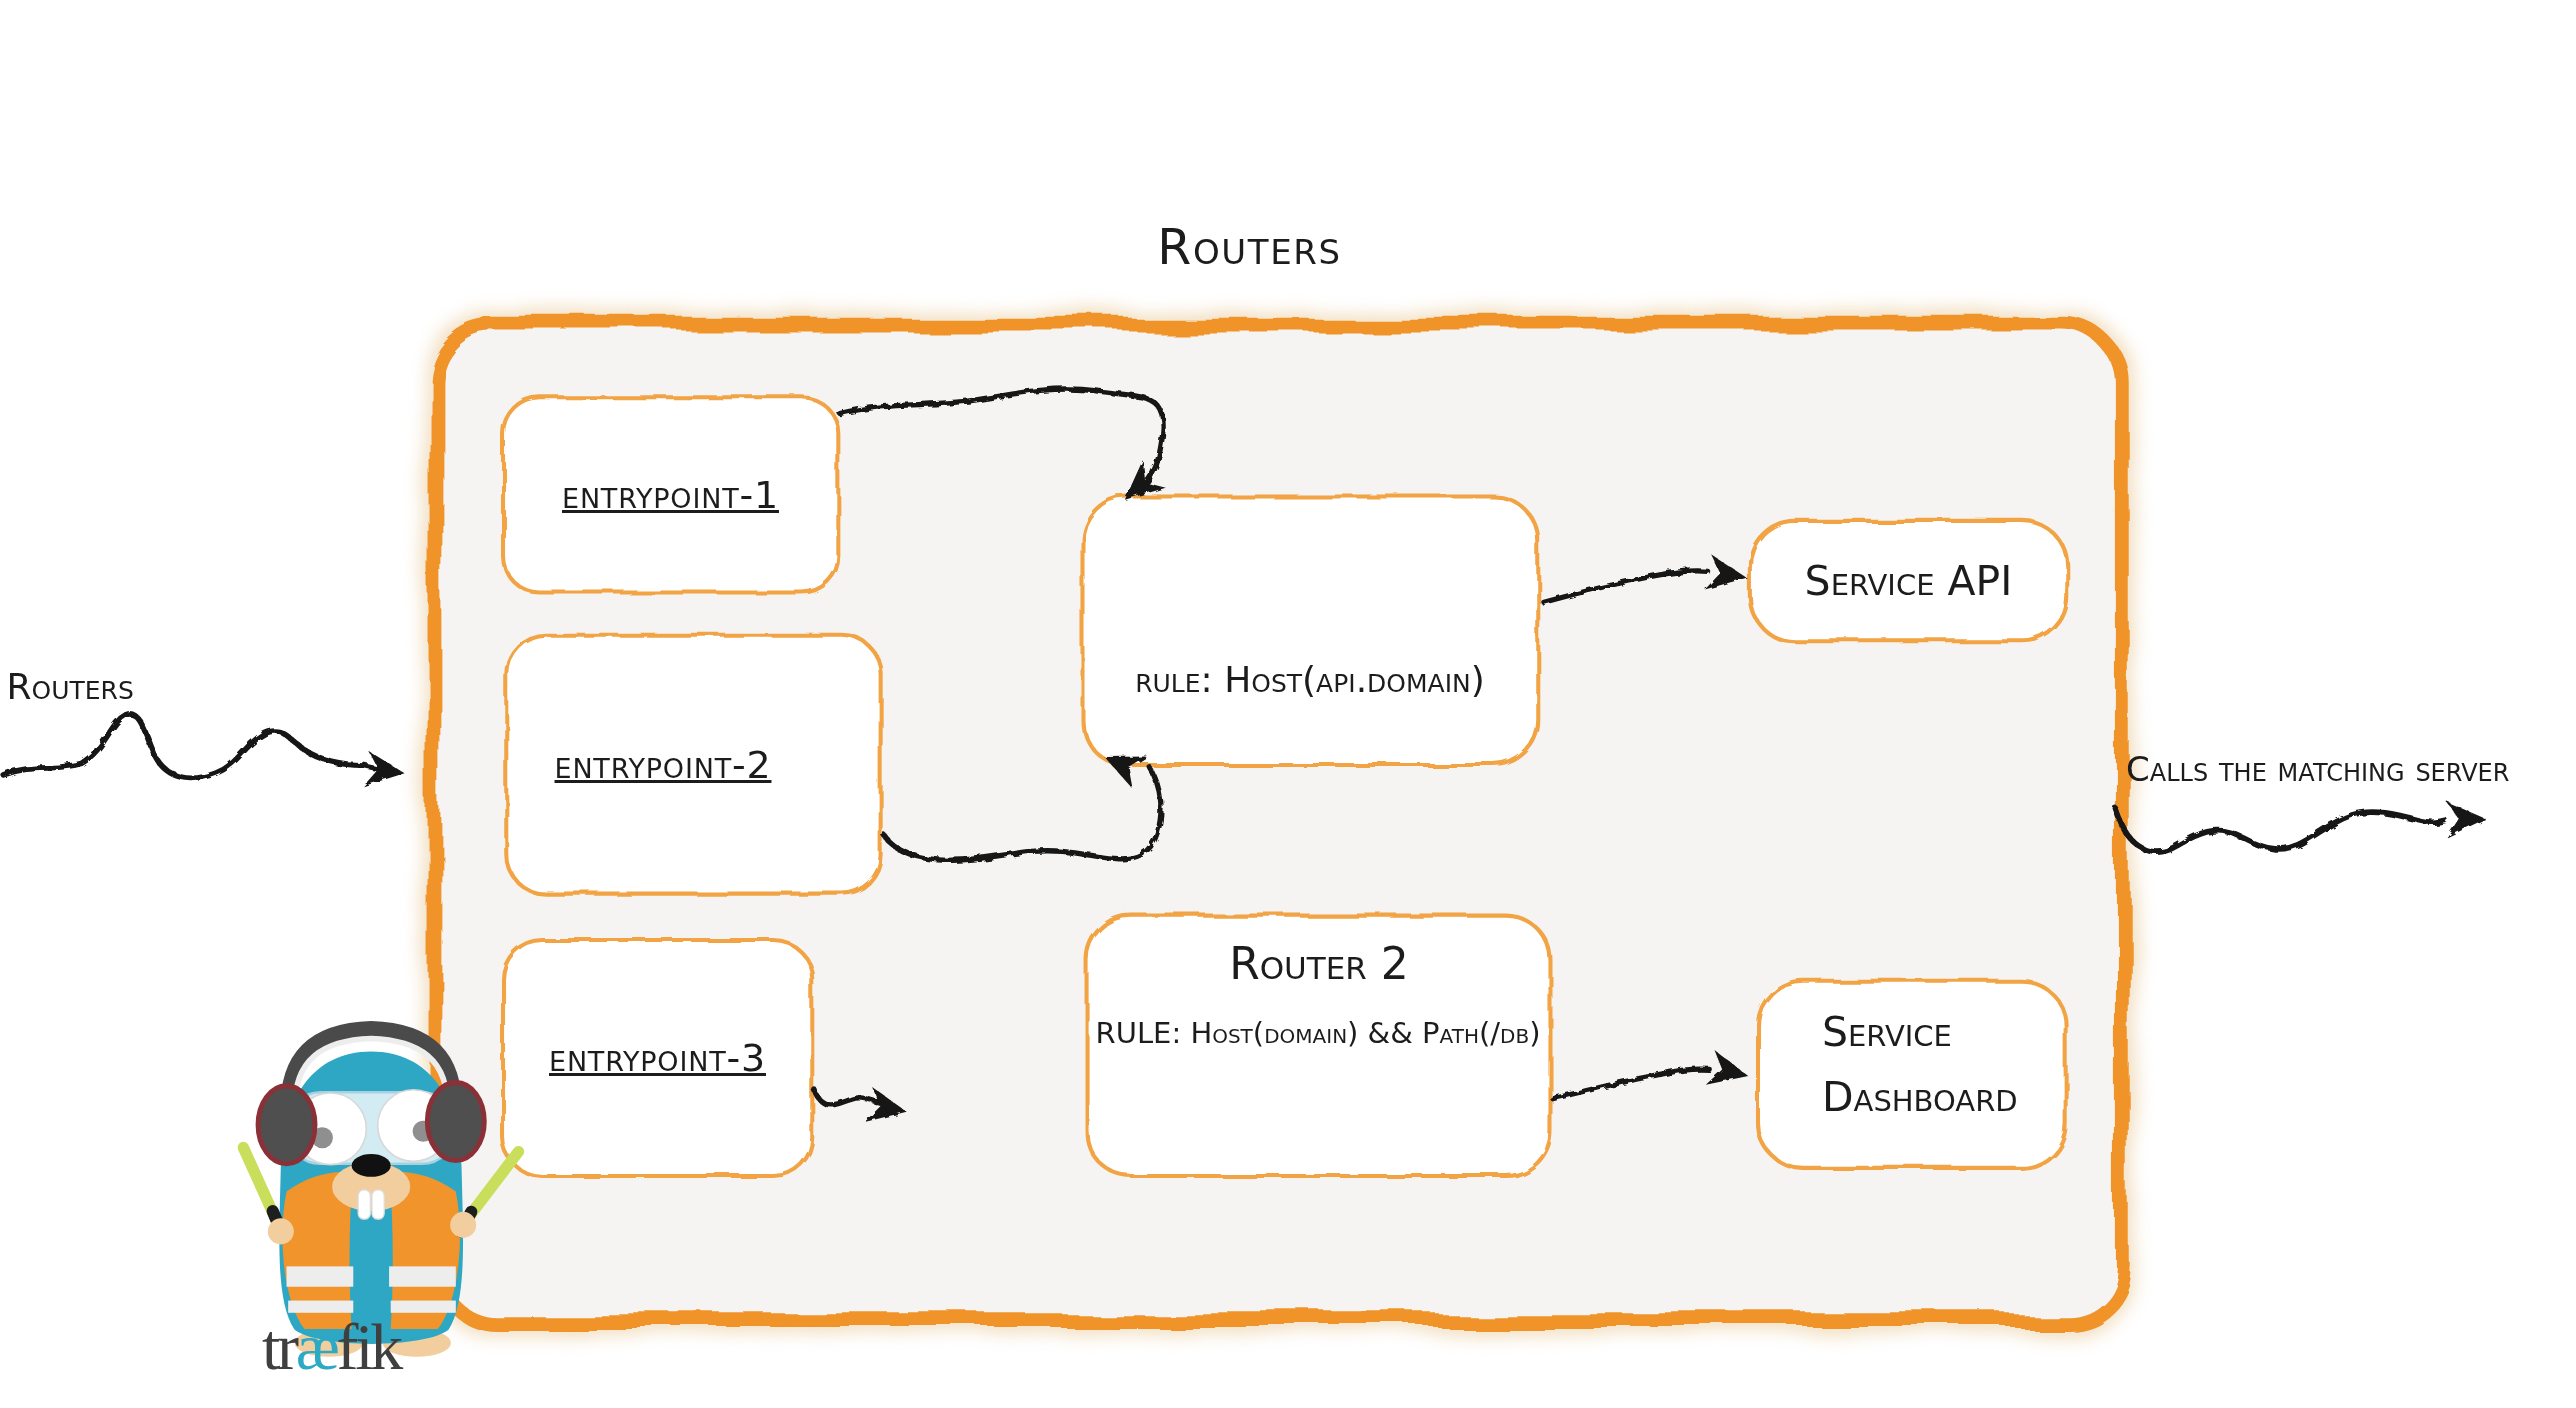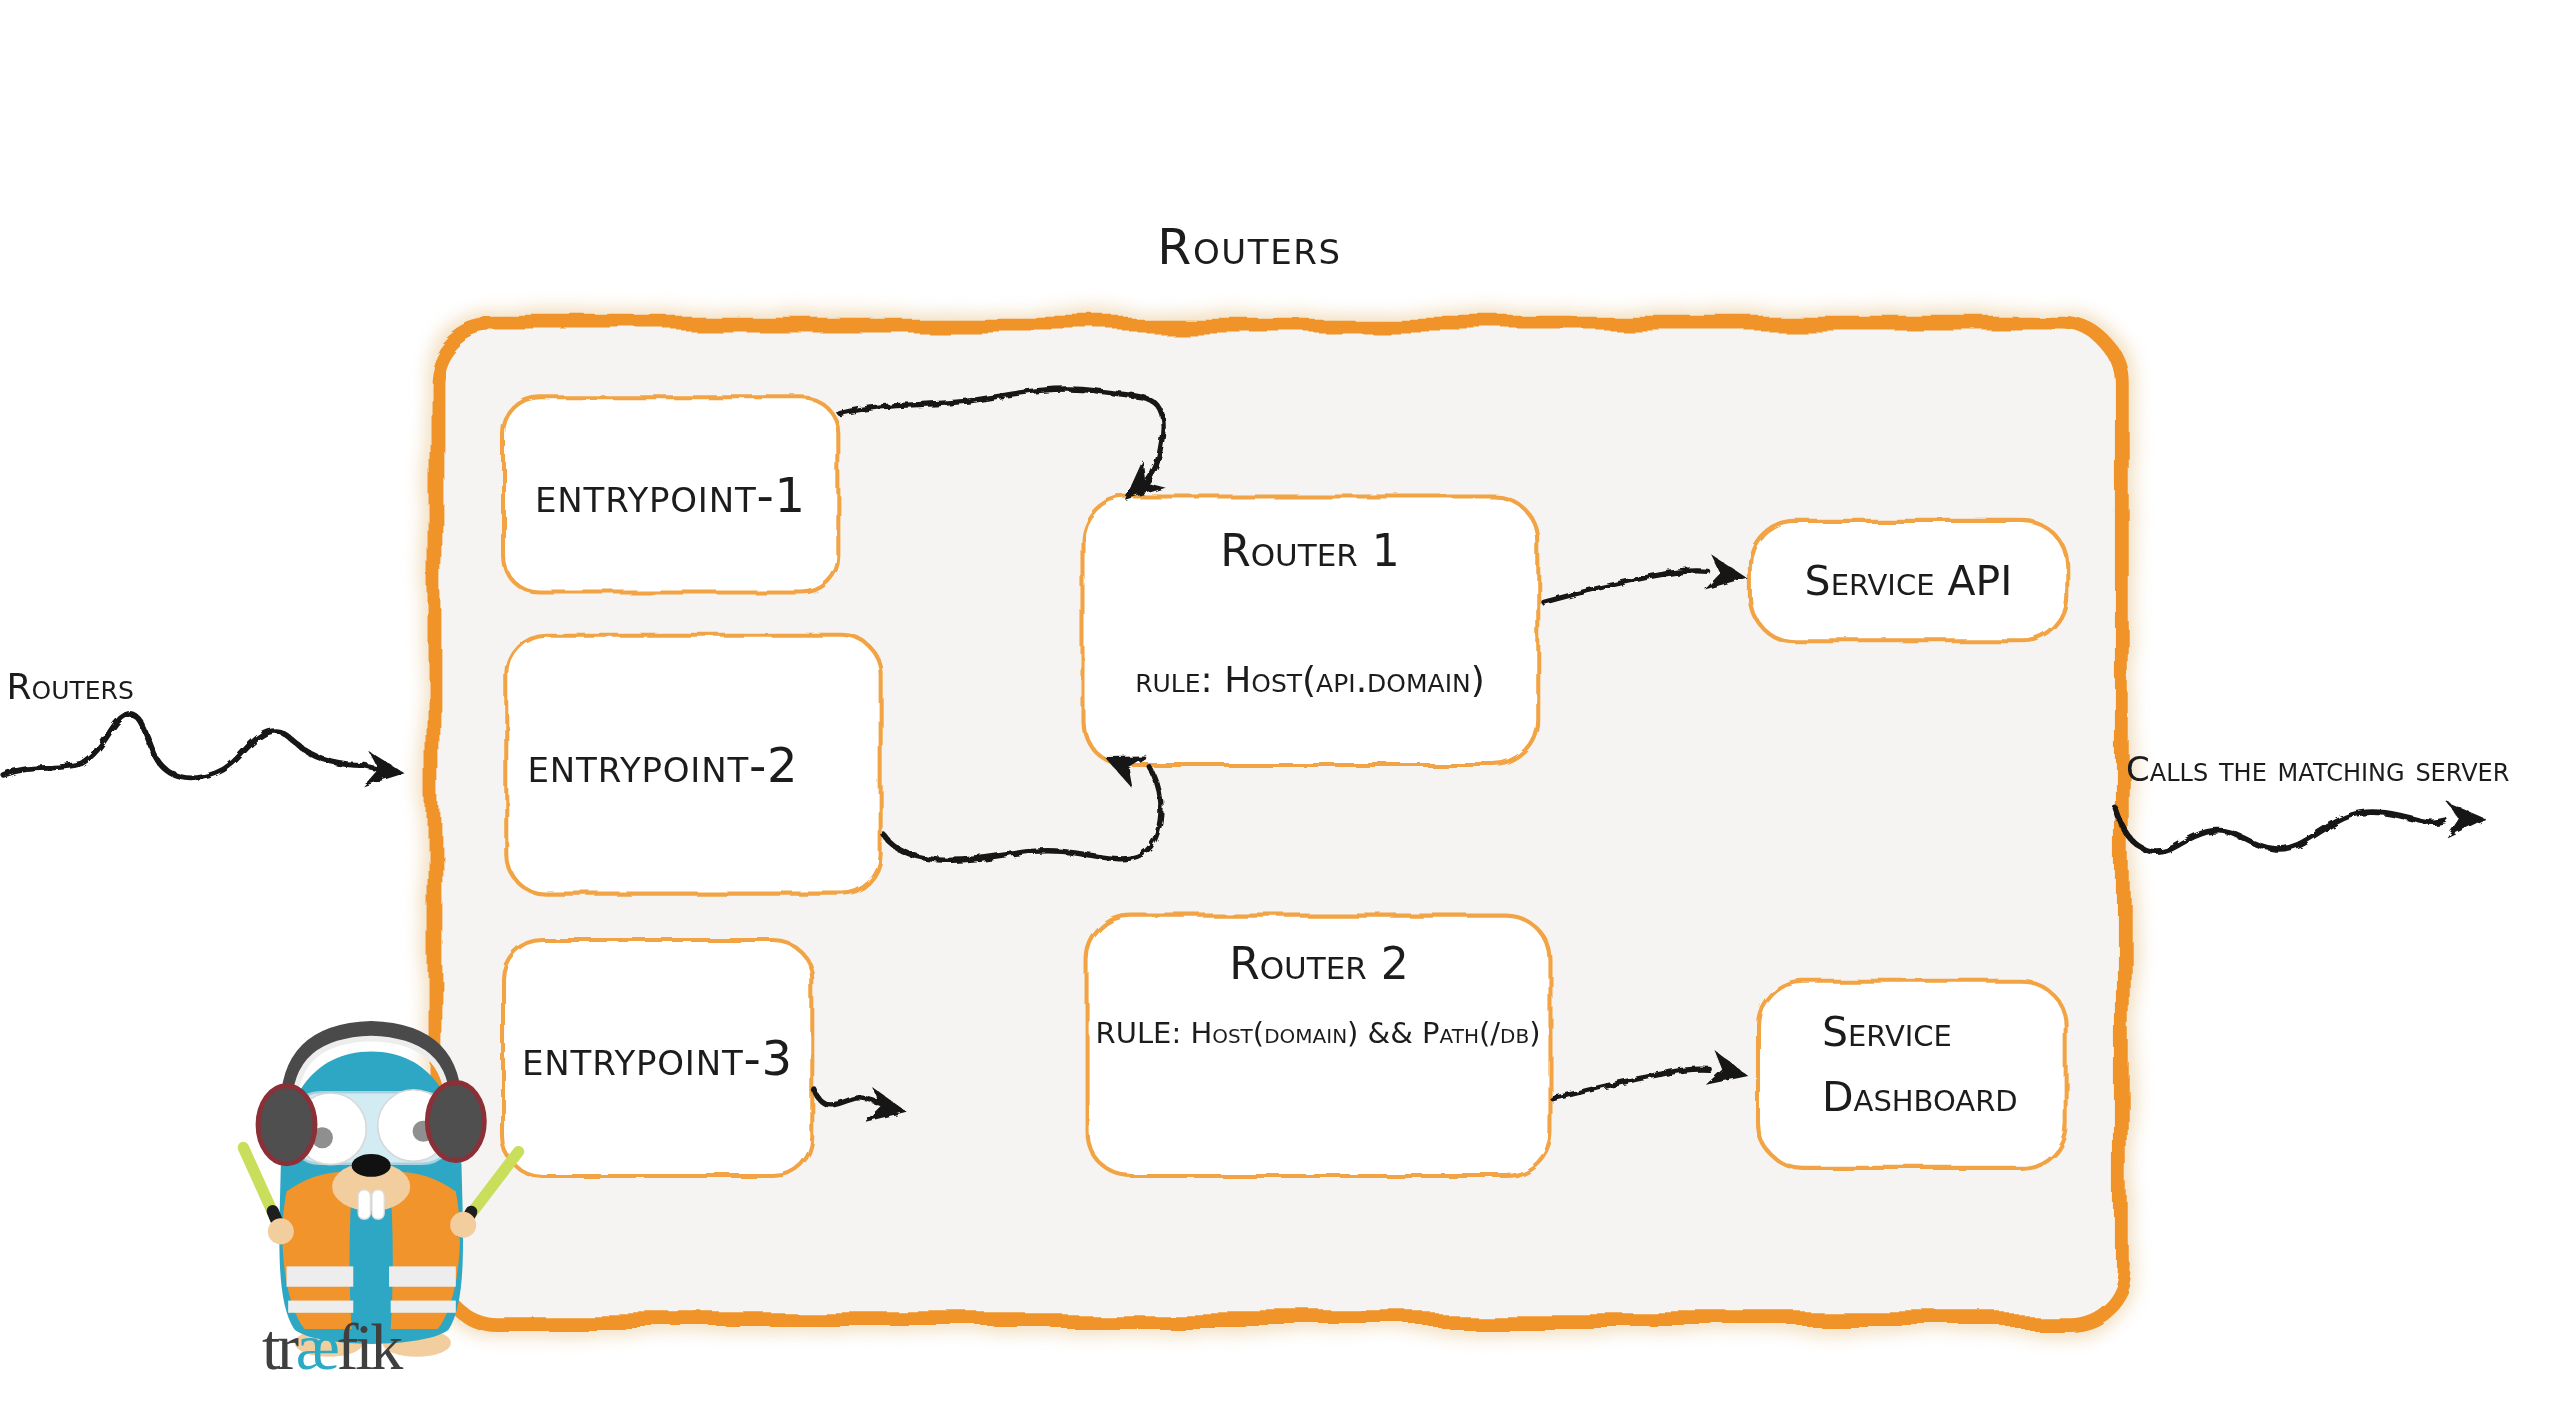--- a/index.html
+++ b/index.html
@@ -2,21 +2,21 @@
 <html style="font-size:13px"><head>
 <meta charset="utf-8">
 <style>
   html,body{margin:0;padding:0;background:#ffffff;}
   .stage{position:relative;width:2576px;height:1408px;background:#ffffff;overflow:hidden;
          font-family:"DejaVu Sans","Liberation Sans",sans-serif;color:#1c1c1c;}
   .layer-svg{position:absolute;left:0;top:0;z-index:1;}
   .label{position:absolute;z-index:2;font-variant:small-caps;color:#1c1c1c;white-space:nowrap;}
   .center-box{display:flex;align-items:center;justify-content:center;text-align:center;}
   .t-title{font-size:49px;letter-spacing:1.6px;margin-top:44px;}
-  .t-entry{font-size:48px;letter-spacing:0.8px;}
+  .t-entry{font-size:38px;letter-spacing:0.8px;text-decoration:underline;}
   .t-router{font-size:44px;}
   .t-rule1{font-size:36px;}
   .t-rule2{font-size:29px;text-align:right;}
   .t-mw{font-size:37px;}
   .t-service{font-size:41px;}
   .t-side{font-size:36px;}
   .t-calls{font-size:34px;}
   .wordmark{position:absolute;z-index:3;font-variant:normal;font-size:66px;letter-spacing:-3.3px;
             color:#3f3f3f;font-weight:500;font-family:Liberation Serif, serif;}
   .wordmark .ae{color:#2CA9C5;}
@@ -130,21 +130,20 @@
   <div class="label t-title center-box" style="left:1046px;top:175px;width:407px;">Routers</div>
 
   <div class="label t-side" style="left:6.5px;top:666px;">Routers</div>
 
   <div class="label t-calls" style="left:2126px;top:749px;">Calls the matching server</div>
 
   <div class="label t-entry center-box" style="left:503px;top:397px;width:335px;height:195px;">entrypoint-1</div>
   <div class="label t-entry center-box" style="left:476px;top:635px;width:374px;height:259px;">entrypoint-2</div>
   <div class="label t-entry center-box" style="left:503px;top:940px;width:309px;height:236px;">entrypoint-3</div>
 
-  <div class="label t-router center-box" style="left:1082px;top:525px;width:456px;">Router 1</div>
   <div class="label t-rule1 center-box" style="left:1082px;top:659px;width:456px;">rule: Host(api.domain)</div>
 
   <div class="label t-router center-box" style="left:1087px;top:938px;width:464px;">Router 2</div>
   <div class="label t-rule2 center-box" style="left:1074px;top:1016px;width:488px;">RULE: Host(domain) &amp;&amp; Path(/db)</div>
 
   <div class="label t-service center-box" style="left:1750px;top:521px;width:317px;height:120px;">Service API</div>
 
   <div class="label t-service" style="left:1822px;top:1008px;">Service</div>
   <div class="label t-service" style="left:1822px;top:1073px;">Dashboard</div>
 

